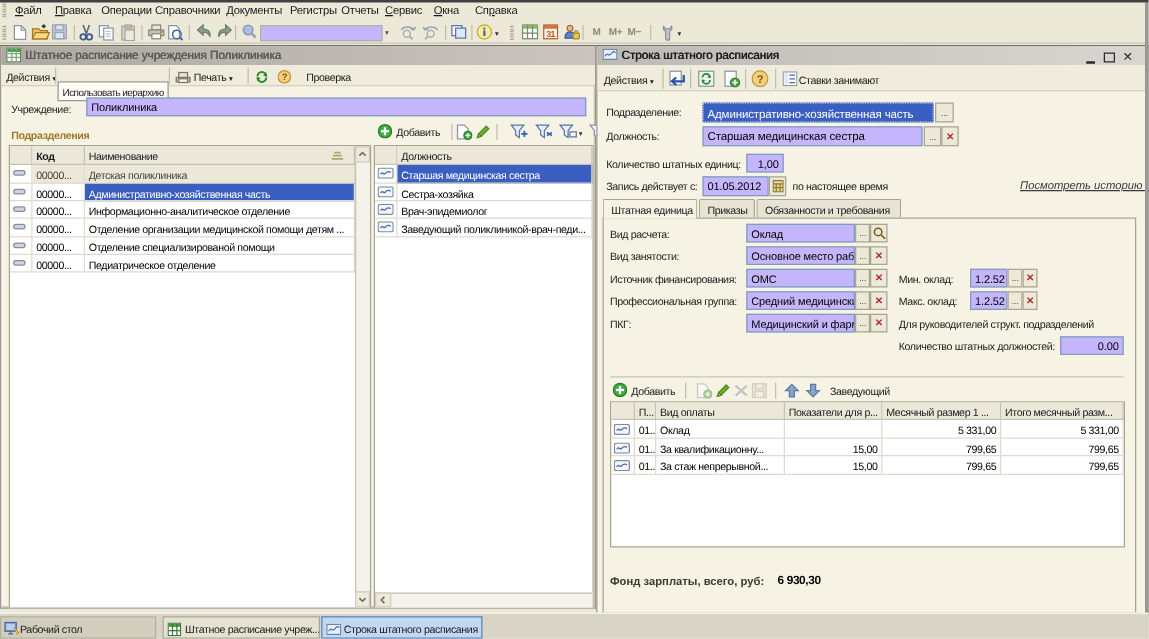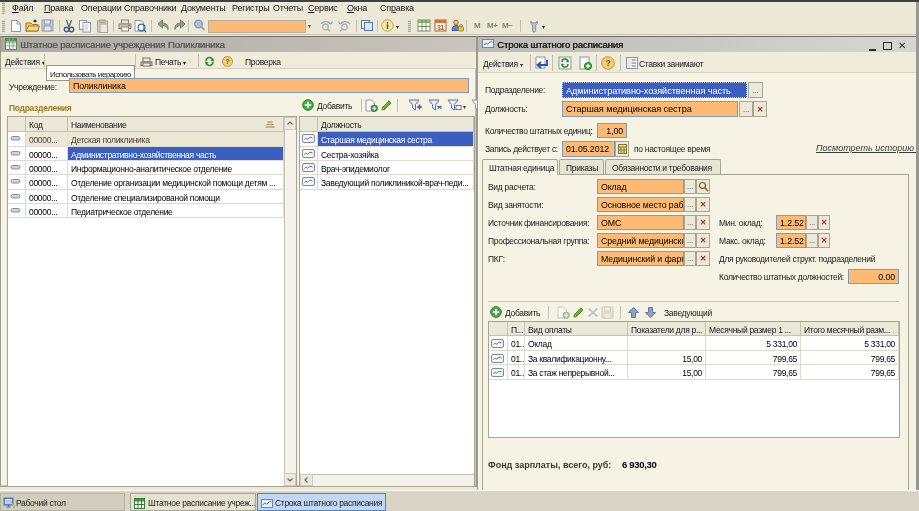--- a/index.html
+++ b/index.html
@@ -15,21 +15,21 @@
 #toolbar { position:absolute; left:0; top:17px; width:919px; height:18px; background:#ece9d8; border-bottom:1px solid #c9c5b5; }
 .tico { position:absolute; top:2px; width:14px; height:14px; }
 .tsep { position:absolute; top:3px; width:1px; height:12px; background:#c2beb0; }
 .mbtn { position:absolute; top:4px; font-size:8px; color:#8a8778; font-weight:bold; }
 
 .win { position:absolute; background:#f6f3e4; box-shadow: inset 1px 1px 0 #fcfbf5, inset -1px -1px 0 #c9c5b5; }
 .titlebar { position:absolute; left:0; top:0; right:0; height:15px; background:linear-gradient(90deg,#ada9a2,#c9c5be); overflow:hidden; }
 .titlebar .ttext { position:absolute; left:19px; top:2px; font-size:9.5px; letter-spacing:-0.1px; font-weight:normal; color:#5a5a5a; text-shadow:0.4px 0 0 #5a5a5a; }
 .wtoolbar { position:absolute; background:#efecdc; border-bottom:1px solid #d6d2c2; }
 .tbbtn { font-size:8.5px; color:#1a1a1a; position:absolute; }
-.field { position:absolute; background:#fdba74; border:1px solid #7f9db9; font-size:8.8px; letter-spacing:-0.1px; padding:2px 3px 0 3px; color:#000; white-space:nowrap; overflow:hidden; }
+.field { position:absolute; background:#c4b5fd; border:1px solid #7f9db9; font-size:8.8px; letter-spacing:-0.1px; padding:2px 3px 0 3px; color:#000; white-space:nowrap; overflow:hidden; }
 .flabel { position:absolute; font-size:8.5px; color:#1a1a1a; white-space:nowrap; }
 .fbtn { position:absolute; background:#ece9d8; border:1px solid #a9a593; text-align:center; color:#555; font-size:8px; }
 .hdr { position:absolute; font-size:8.5px; font-weight:bold; color:#9c7a2a; white-space:nowrap; }
 .sep { position:absolute; width:1px; background:#c2beb0; }
 
 .tbl { position:absolute; background:#fff; border:1px solid #a9a593; }
 .th { position:absolute; background:#ebe8da; border-right:1px solid #c6c2b2; border-bottom:1px solid #c6c2b2; font-size:8.5px; color:#1a1a1a; padding:3px 0 0 3px; overflow:hidden; white-space:nowrap; }
 .td { position:absolute; border-right:1px solid #dedbce; border-bottom:1px solid #dedbce; font-size:8.5px; padding:3px 0 0 3px; overflow:hidden; white-space:nowrap; }
 .rowsel { background:#3a5fc0; color:#fff; }
 .rowgrp { background:#ece8d8; color:#4a4436; }
@@ -243,21 +243,21 @@
       </svg>
     <div class="abs" style="left:164px;top:6px;font-size:6px;color:#333;">▾</div>
     <svg class="abs" style="left:172px;top:2px" width="15" height="13" viewBox="0 0 15 13">
         <path d="M1 1 H11 L7.5 5.5 V11 L4.5 9 V5.5 Z" fill="#eef2f6" stroke="#8a96a8"></path>
         <path d="M8.5 7 L14 12 M14 7 L8.5 12" stroke="#c02a2a" stroke-width="1.6"></path>
       </svg>
   </div>
 
   <div class="tbl" id="tbl1" style="left:6px; top:79px; width:290px; height:371px;">
     <div class="th" style="left:0; top:0; width:18px; height:15px;"></div>
-    <div class="th" style="left:18px; top:0; width:42px; height:15px;">Код</div>
+    <div class="th" style="left:18px; top:0; width:42px; height:15px;font-weight:bold;">Код</div>
     <div class="th" style="left:60px; top:0; width:216px; height:15px;">Наименование<svg width="12" height="9" viewBox="0 0 12 9" style="position:absolute;right:7px;top:3px">
           <path d="M3.5 2 H8.5 M2.5 4.5 H9.5 M1.5 7 H10.5" stroke="#b0a468" stroke-width="1.4"></path>
         </svg></div>
     <div class="td" style="left:0; top:15px; width:18px; height:15px; padding:1px 0 0 2px;"><svg width="11" height="8" viewBox="0 0 11 8" style="margin-top:1px">
           <rect x="1" y="2.5" width="9" height="3.5" rx="1.7" fill="#d0d4da" stroke="#828e9e"></rect>
         </svg></div>
     <div class="td rowgrp" style="left:18px; top:15px; width:42px; height:15px;">00000...</div>
     <div class="td rowgrp" style="left:60px; top:15px; width:216px; height:15px;">Детская поликлиника</div>
     <div class="td" style="left:0; top:30px; width:18px; height:14px; padding:1px 0 0 2px;"><svg width="11" height="8" viewBox="0 0 11 8" style="margin-top:1px">
           <rect x="1" y="2.5" width="9" height="3.5" rx="1.7" fill="#d0d4da" stroke="#828e9e"></rect>

